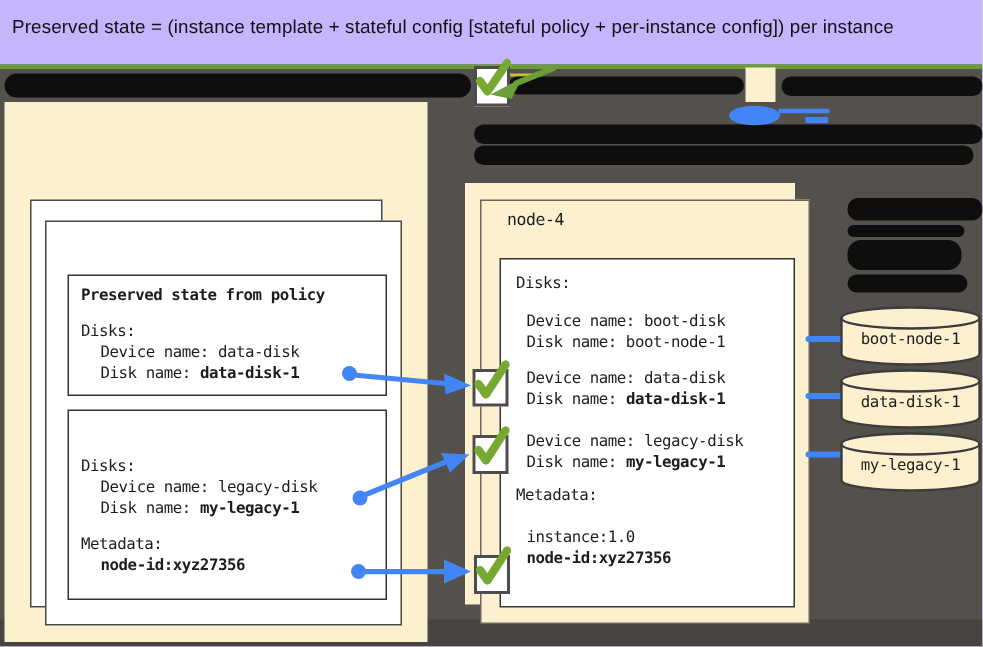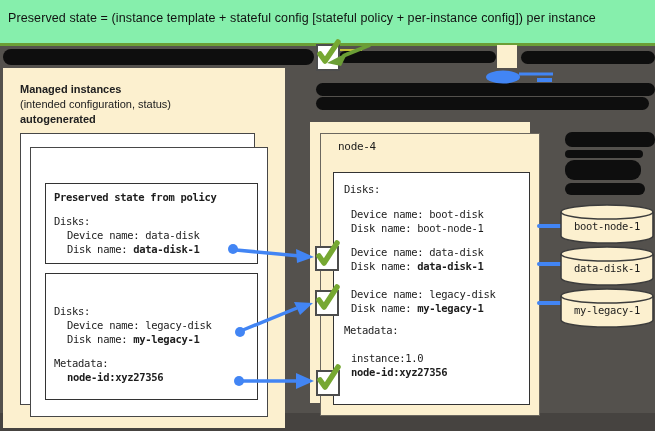--- a/index.html
+++ b/index.html
@@ -1,17 +1,17 @@
 <!DOCTYPE html>
 <html><head>
 <meta charset="utf-8">
 <style>
   html,body{margin:0;padding:0;background:#fff;}
   .stage{position:relative;width:655px;height:431px;overflow:hidden;
-         font-family:"Liberation Sans",sans-serif;background:#86efac;}
+         font-family:"Liberation Sans",sans-serif;background:#c4b5fd;}
   .abs{position:absolute;}
   
   .dark-bg{left:0;top:43px;width:655px;height:388px;background:#54514d;}
   .dark-band{left:0;top:413px;width:655px;height:18px;background:#464340;}
   .green-line{left:0;top:43px;width:655px;height:3px;background:#6b9e36;}
   .yellow-accent{left:338px;top:49px;width:24px;height:2px;background:#c6c23a;}
   
   .diagram-title{left:8px;top:11px;width:640px;font-size:12.5px;color:#111;letter-spacing:0.1px;}
   
   .cream{background:#fcf0cf;}
@@ -59,25 +59,20 @@
   <div class="abs blob" style="left:316px;top:83px;width:339px;height:13px;"></div>
   <div class="abs blob" style="left:316px;top:97px;width:333px;height:13px;"></div>
   <div class="abs blob" style="left:565px;top:132px;width:90px;height:15px;"></div>
   <div class="abs blob" style="left:565px;top:150px;width:78px;height:8px;border-radius:4px;"></div>
   <div class="abs blob" style="left:565px;top:160px;width:76px;height:20px;border-radius:9px;"></div>
   <div class="abs blob" style="left:565px;top:183px;width:80px;height:12px;border-radius:6px;"></div>
 
   <div class="abs cream-chip" style="left:497px;top:45px;width:20px;height:23px;"></div>
 
   <div class="abs cream left-panel"></div>
-  <div class="abs sans-head" style="left:20px;top:82px;">
-    <div class="bold">Managed instances</div>
-    <div>(intended configuration, status)</div>
-    <div class="bold">autogenerated</div>
-  </div>
 
   <div class="abs card back-card"></div>
   <div class="abs card front-card"></div>
 
   <div class="abs inner-box policy-box"></div>
   <div class="abs mono bold" style="left:54px;top:191px;">Preserved state from policy</div>
   <div class="abs mono" style="left:54px;top:215px;">Disks:</div>
   <div class="abs mono" style="left:67px;top:229px;">Device name: data-disk</div>
   <div class="abs mono" style="left:67px;top:243px;"><span>Disk name: </span><b>data-disk-1</b></div>
 

